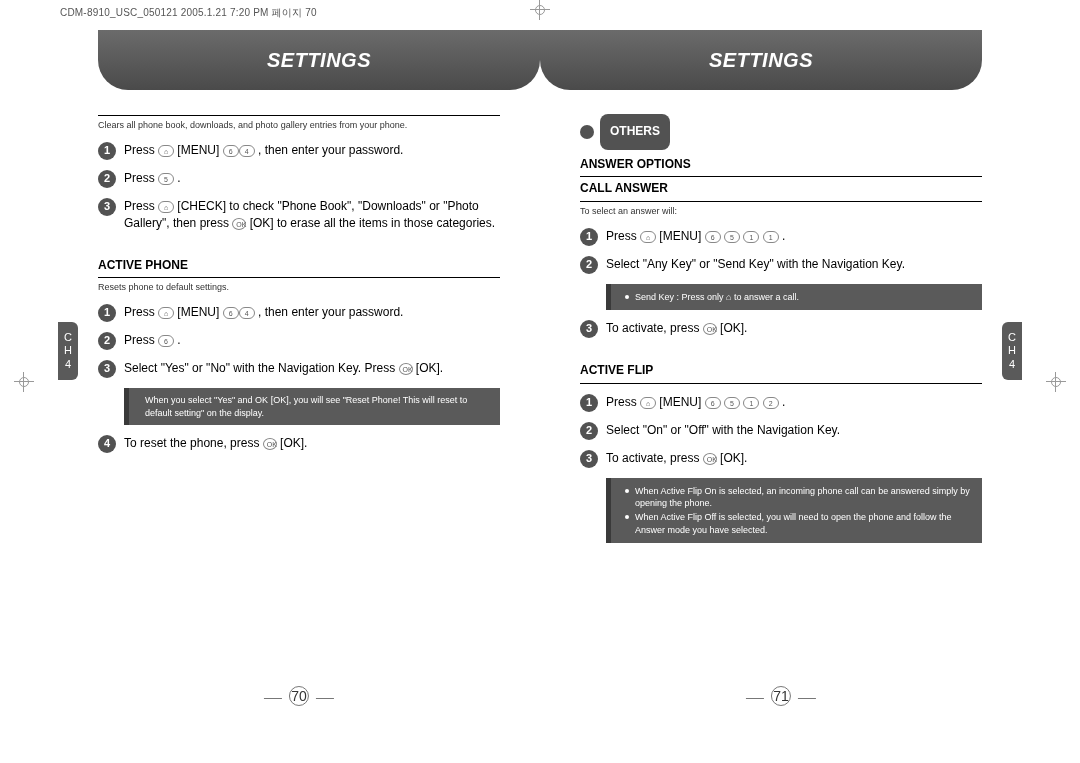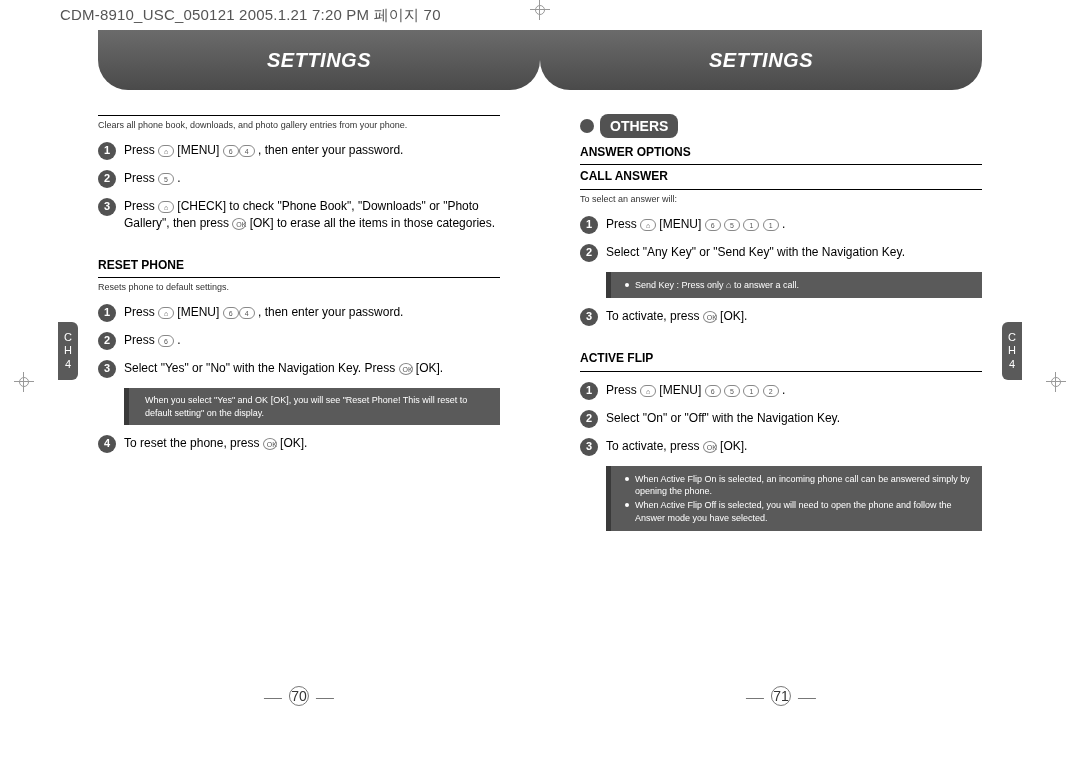--- a/index.html
+++ b/index.html
@@ -7,21 +7,21 @@
     width: 1080px;
     height: 763px;
     background: #fff;
     font-family: Arial, Helvetica, sans-serif;
     position: relative;
     color: #000;
   }
   .docheader {
     position: absolute;
     top: 6px; left: 60px;
-    font-size: 15px;
+    font-size: 10px;
     color: #555;
     letter-spacing: 0.2px;
   }
   .crop-tc {
     position: absolute;
     top: 0; left: 50%;
     transform: translateX(-50%);
     width: 20px; height: 20px;
   }
   .crop-ml, .crop-mr {
@@ -116,23 +116,23 @@
     margin: 2px 0 6px 0;
   }
   .pill {
     display: inline-flex;
     align-items: center;
     justify-content: center;
     height: 16px;
     border-radius: 8px;
     background: #525252;
     color: #fff;
-    font-size: 14px;
+    font-size: 12px;
     font-weight: bold;
-    padding: 12px 10px;
+    padding: 18px 10px;
   }
   .pill-dot {
     width: 14px; height: 14px;
     border-radius: 50%;
     background: #525252;
   }
 
   .step {
     display: flex;
     gap: 8px;
@@ -275,21 +275,21 @@
           Press <span class="kbtn">5</span> .
         </div>
       </div>
       <div class="step">
         <div class="step-num">3</div>
         <div class="step-text">
           Press <span class="kbtn">⌂</span> [CHECK] to check "Phone Book", "Downloads" or "Photo Gallery", then press <span class="kbtn round">OK</span> [OK] to erase all the items in those categories.
         </div>
       </div>
 
-      <div class="sec-title mt">RESET PHONE</div>
+      <div class="sec-title mt">ACTIVE PHONE</div>
       <hr class="sec-line">
       <div class="sec-sub">Resets phone to default settings.</div>
 
       <div class="step">
         <div class="step-num">1</div>
         <div class="step-text">
           Press <span class="kbtn">⌂</span> [MENU] <span class="kbtn">6</span><span class="kbtn">4</span> , then enter your password.
         </div>
       </div>
       <div class="step">

